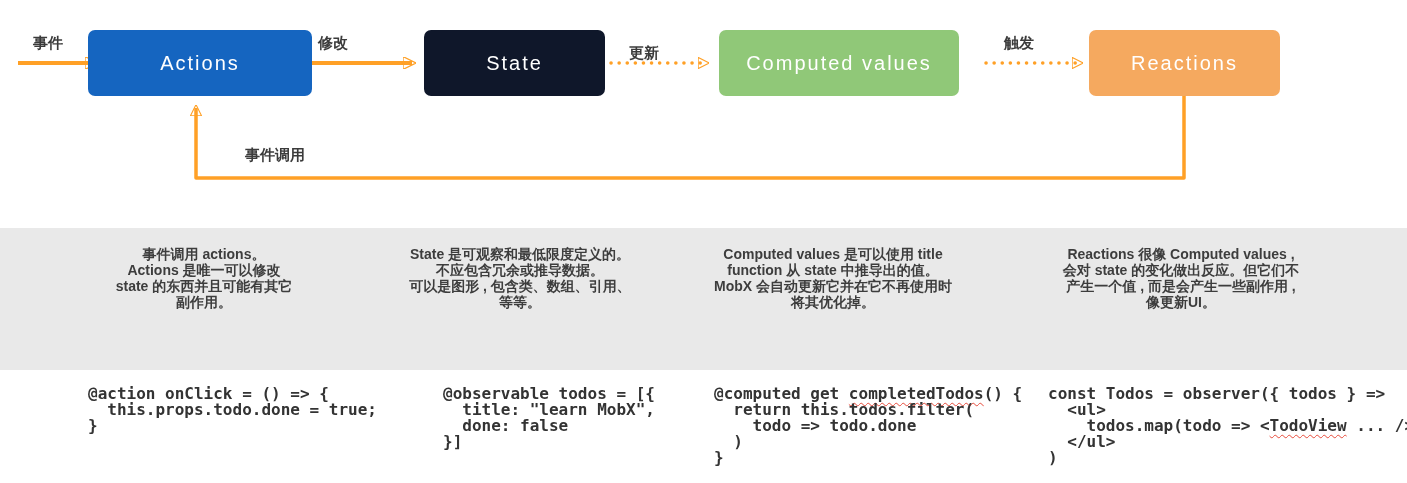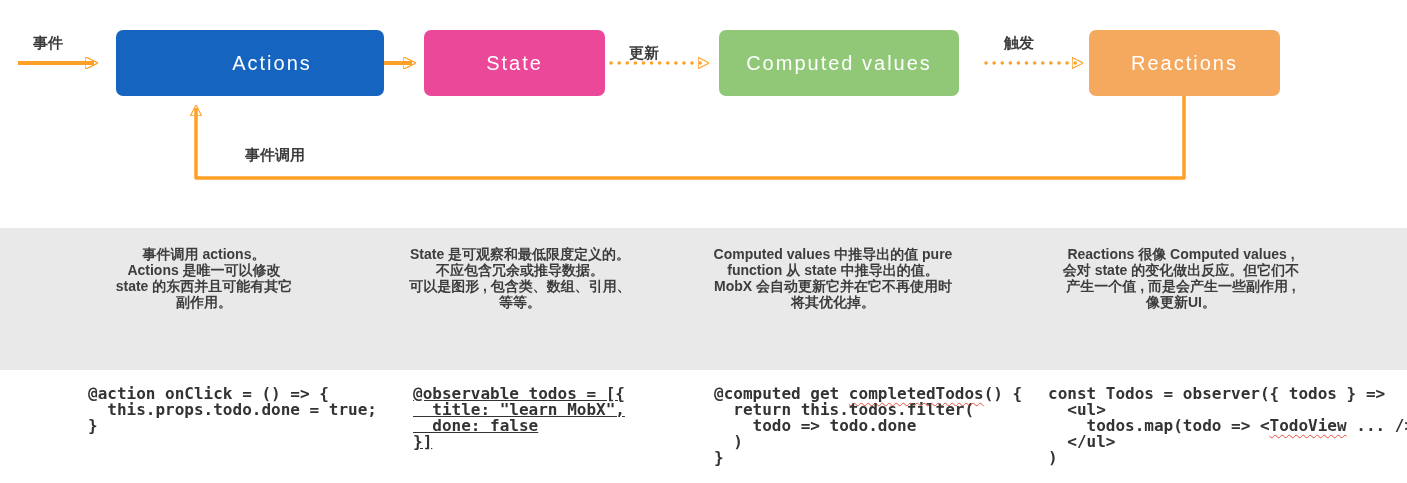--- a/index.html
+++ b/index.html
@@ -43,21 +43,21 @@
     border-radius: 7px;
     display: flex;
     align-items: center;
     justify-content: center;
     color: #ffffff;
     font-size: 20px;
     font-weight: 300;
     letter-spacing: 2px;
     white-space: nowrap;
   }
-  #box-actions  { left: 116px;  width: 224px; padding-left: 44px; }
+  #box-actions  { left: 88px;  width: 224px; }
   #box-state    { left: 424px;  width: 181px; }
   #box-computed { left: 719px;  width: 240px; }
   #box-reactions{ left: 1089px; width: 191px; }
 
   
   .band {
     position: absolute;
     top: 228px; left: 0;
     width: 1407px; height: 142px;
     background: #e9e9e9;
@@ -83,21 +83,21 @@
     top: 386px;
     margin: 0;
     font-family: "DejaVu Sans Mono", monospace;
     font-size: 16px;
     line-height: 16px;
     font-weight: bold;
     color: #333333;
     white-space: pre;
   }
   #code-0 { left: 88px; }
-  #code-1 { left: 413px; text-decoration: underline; }
+  #code-1 { left: 443px; }
   #code-2 { left: 714px; }
   #code-3 { left: 1048px; }
 
   .sq {
     text-decoration: underline wavy #e74c3c;
     text-decoration-thickness: 1px;
     text-underline-offset: 3px;
     text-decoration-skip-ink: none;
   }
 </style>
@@ -123,42 +123,42 @@
 
     <span class="flow-label" id="lbl-event">事件</span>
     <span class="flow-label" id="lbl-modify">修改</span>
     <span class="flow-label" id="lbl-update">更新</span>
     <span class="flow-label" id="lbl-trigger">触发</span>
     <span class="flow-label" id="lbl-loop">事件调用</span>
 
     <div class="box" id="box-actions" style="background: rgb(21, 101, 192);">
       <span>Actions</span>
     </div>
-    <div class="box" id="box-state" style="background: #ec4899;">
+    <div class="box" id="box-state" style="background: #0f172a;">
       <span>State</span>
     </div>
     <div class="box" id="box-computed" style="background: rgb(144, 200, 120);">
       <span>Computed values</span>
     </div>
     <div class="box" id="box-reactions" style="background: rgb(245, 169, 95);">
       <span>Reactions</span>
     </div>
   </div>
 
   <div class="band" style="background: rgb(233, 233, 233);"></div>
 
   <div class="desc" id="desc-0">事件调用 actions。
 Actions 是唯一可以修改
 state 的东西并且可能有其它
 副作用。</div>
   <div class="desc" id="desc-1">State 是可观察和最低限度定义的。
 不应包含冗余或推导数据。
 可以是图形 , 包含类、数组、引用、
 等等。</div>
-  <div class="desc" id="desc-2">Computed values 中推导出的值 pure
+  <div class="desc" id="desc-2">Computed values 是可以使用 title
 function 从 state 中推导出的值。
 MobX 会自动更新它并在它不再使用时
 将其优化掉。</div>
   <div class="desc" id="desc-3">Reactions 很像 Computed values ,
 会对 state 的变化做出反应。但它们不
 产生一个值 , 而是会产生一些副作用 ,
 像更新UI。</div>
 
   <pre class="code" id="code-0">@action onClick = () =&gt; {
   this.props.todo.done = true;

